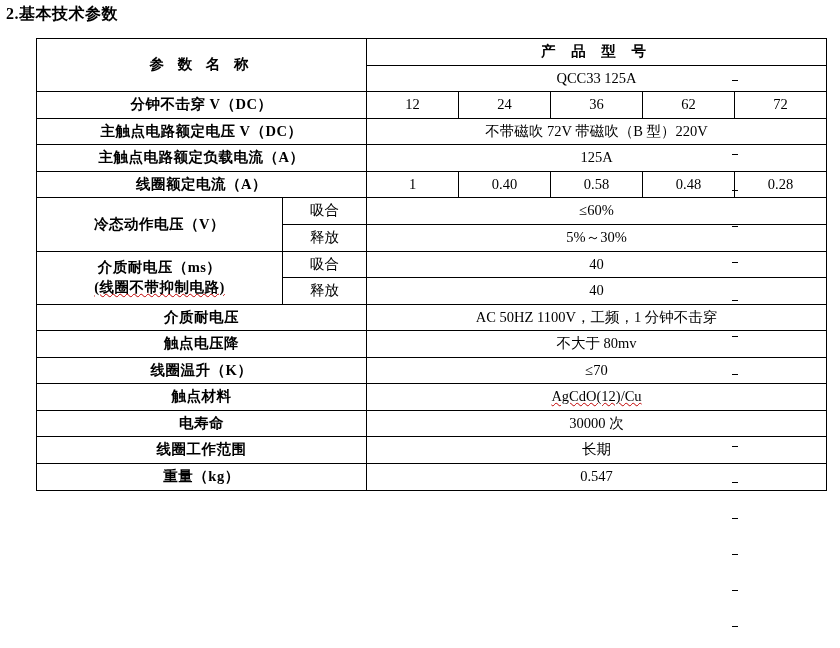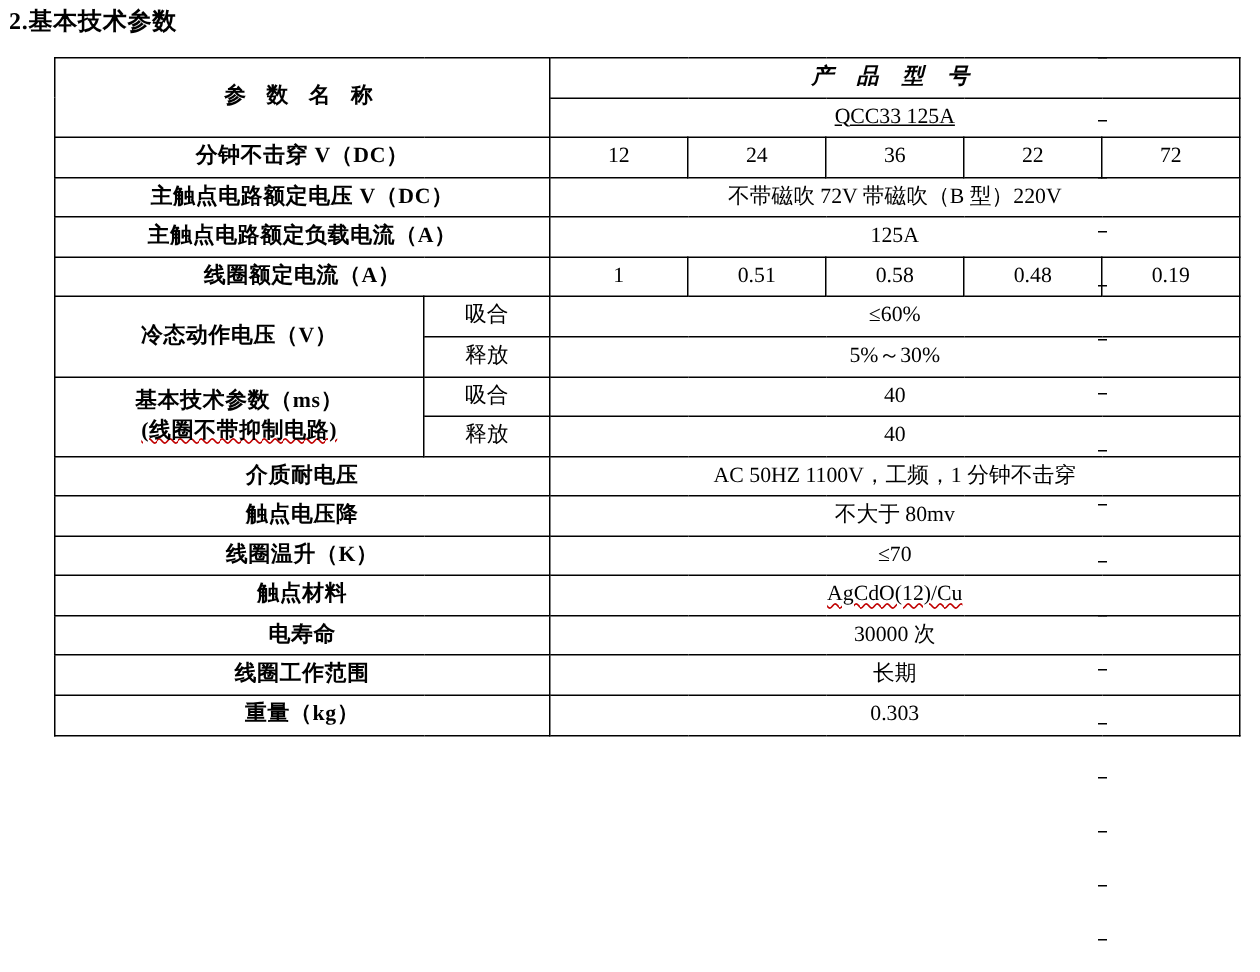--- a/index.html
+++ b/index.html
@@ -51,33 +51,31 @@
     letter-spacing: 0.5px;
   }
   td.sublabel {
     font-weight: normal;
     font-size: 14.5px;
   }
   td.header-prod {
     font-weight: bold;
     font-size: 16px;
     letter-spacing: 6px;
-    font-style: italic;
   }
   td.header-param {
     font-weight: bold;
     font-size: 15.5px;
     letter-spacing: 5px;
   }
   td.val {
     font-size: 14.5px;
   }
   td.model {
     font-size: 15px;
-    text-decoration: underline;
   }
   .squiggle {
     text-decoration: underline;
     text-decoration-style: wavy;
     text-decoration-color: #c00000;
     text-decoration-thickness: 1px;
     text-align: center;
   }
   
   .edge-marks {
@@ -120,56 +118,56 @@
       </tr>
       <tr>
         <td class="model" colspan="5">QCC33 125A</td>
       </tr>
 
       <tr>
         <td class="label" colspan="2">分钟不击穿 V（DC）</td>
         <td class="val">12</td>
         <td class="val">24</td>
         <td class="val">36</td>
-        <td class="val">22</td>
+        <td class="val">62</td>
         <td class="val">72</td>
       </tr>
 
       <tr>
         <td class="label" colspan="2">主触点电路额定电压 V（DC）</td>
         <td class="val" colspan="5">不带磁吹 72V     带磁吹（B 型）220V</td>
       </tr>
 
       <tr>
         <td class="label" colspan="2">主触点电路额定负载电流（A）</td>
         <td class="val" colspan="5">125A</td>
       </tr>
 
       <tr>
         <td class="label" colspan="2">线圈额定电流（A）</td>
         <td class="val">1</td>
-        <td class="val">0.51</td>
+        <td class="val">0.40</td>
         <td class="val">0.58</td>
         <td class="val">0.48</td>
-        <td class="val">0.19</td>
+        <td class="val">0.28</td>
       </tr>
 
       <tr>
         <td class="label" rowspan="2" style="width:170px">冷态动作电压（V）</td>
         <td class="sublabel">吸合</td>
         <td class="val" colspan="5">≤60%</td>
       </tr>
       <tr>
         <td class="sublabel">释放</td>
         <td class="val" colspan="5">5%～30%</td>
       </tr>
 
       <tr>
         <td class="label" rowspan="2">
-          <div>基本技术参数（ms）</div>
+          <div>介质耐电压（ms）</div>
           <div><span class="squiggle">(线圈不带抑制电路)</span></div>
         </td>
         <td class="sublabel">吸合</td>
         <td class="val" colspan="5">40</td>
       </tr>
       <tr>
         <td class="sublabel">释放</td>
         <td class="val" colspan="5">40</td>
       </tr>
 
@@ -198,21 +196,21 @@
         <td class="val" colspan="5">30000 次</td>
       </tr>
 
       <tr>
         <td class="label" colspan="2">线圈工作范围</td>
         <td class="val" colspan="5">长期</td>
       </tr>
 
       <tr>
         <td class="label" colspan="2">重量（kg）</td>
-        <td class="val" colspan="5">0.303</td>
+        <td class="val" colspan="5">0.547</td>
       </tr>
     </tbody>
   </table>
 
   <div class="edge-marks">
     <span style="top:0px"></span>
     <span style="top:42px"></span>
     <span style="top:80px"></span>
     <span style="top:116px"></span>
     <span style="top:152px"></span>

